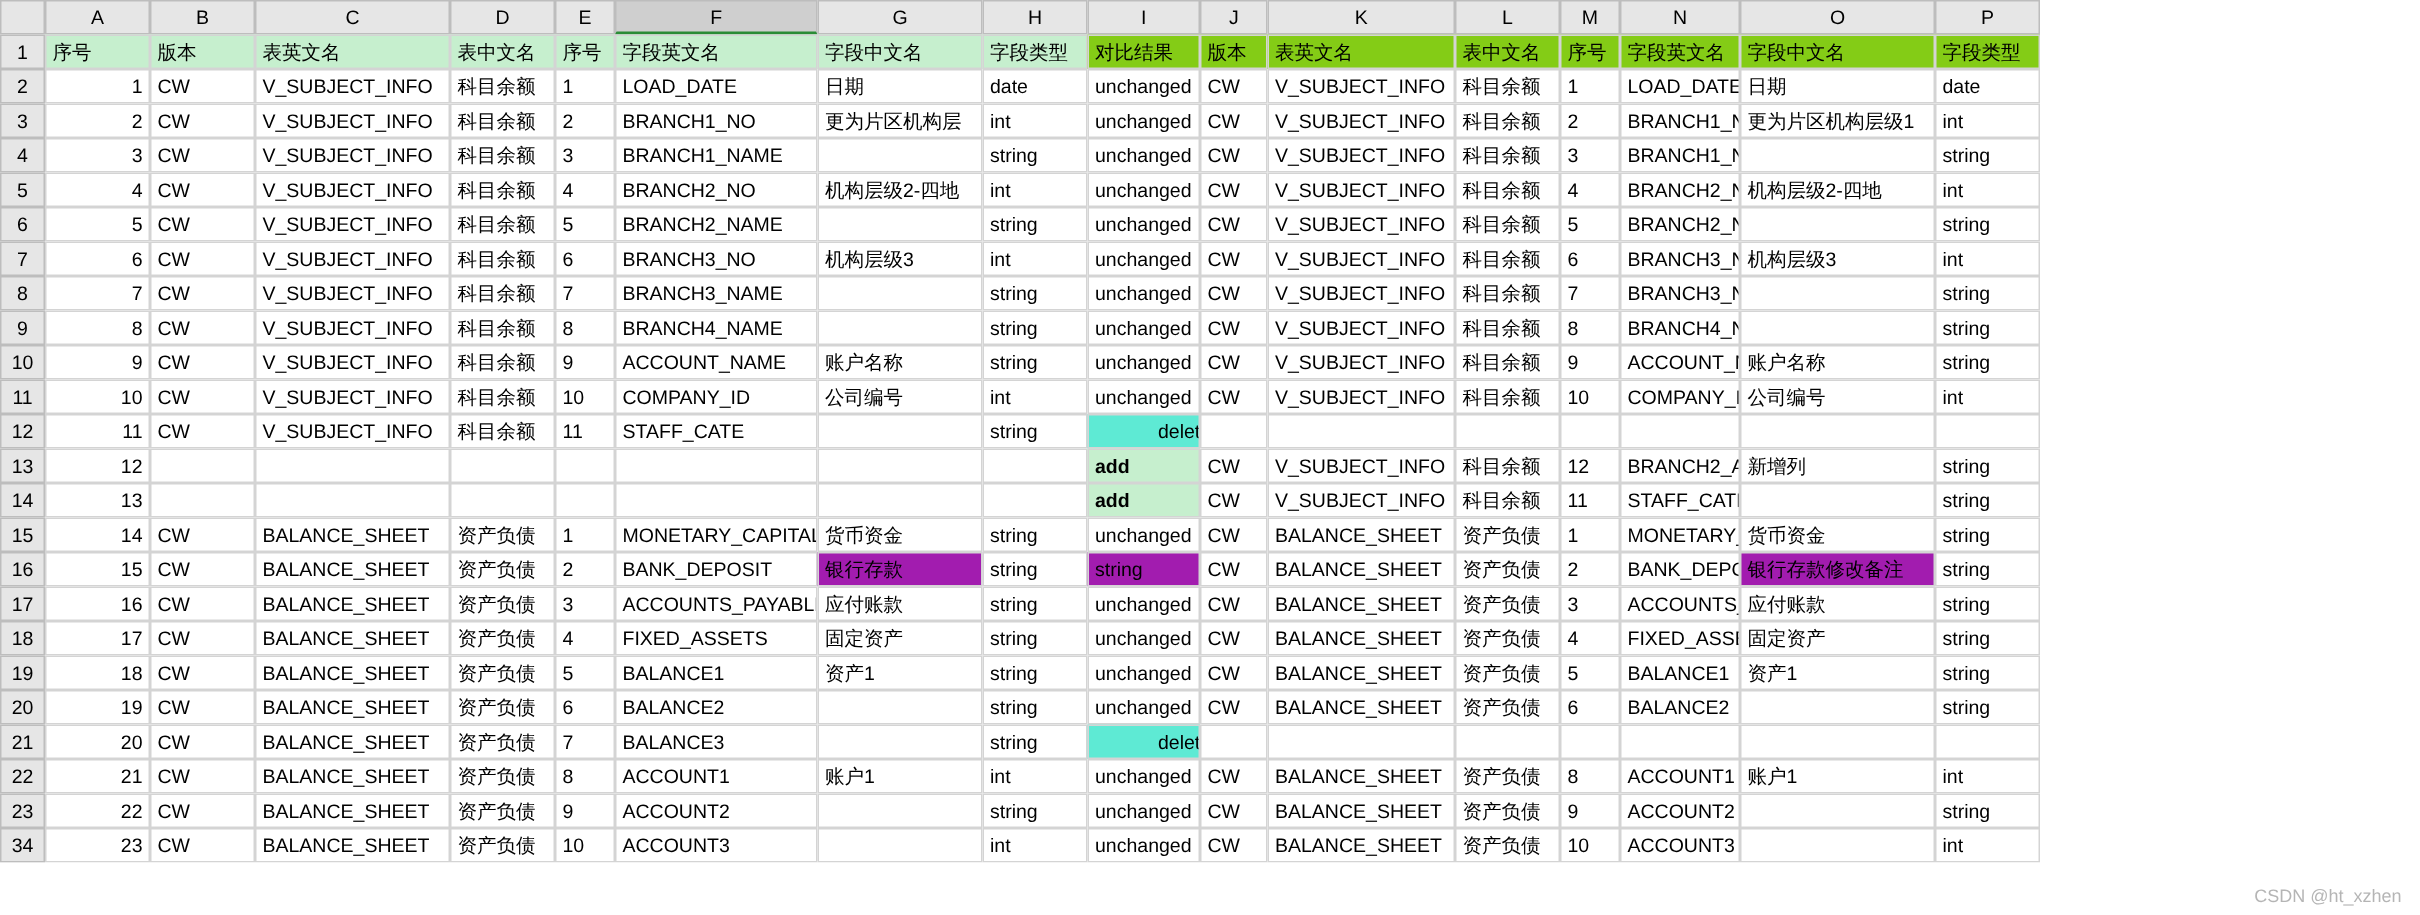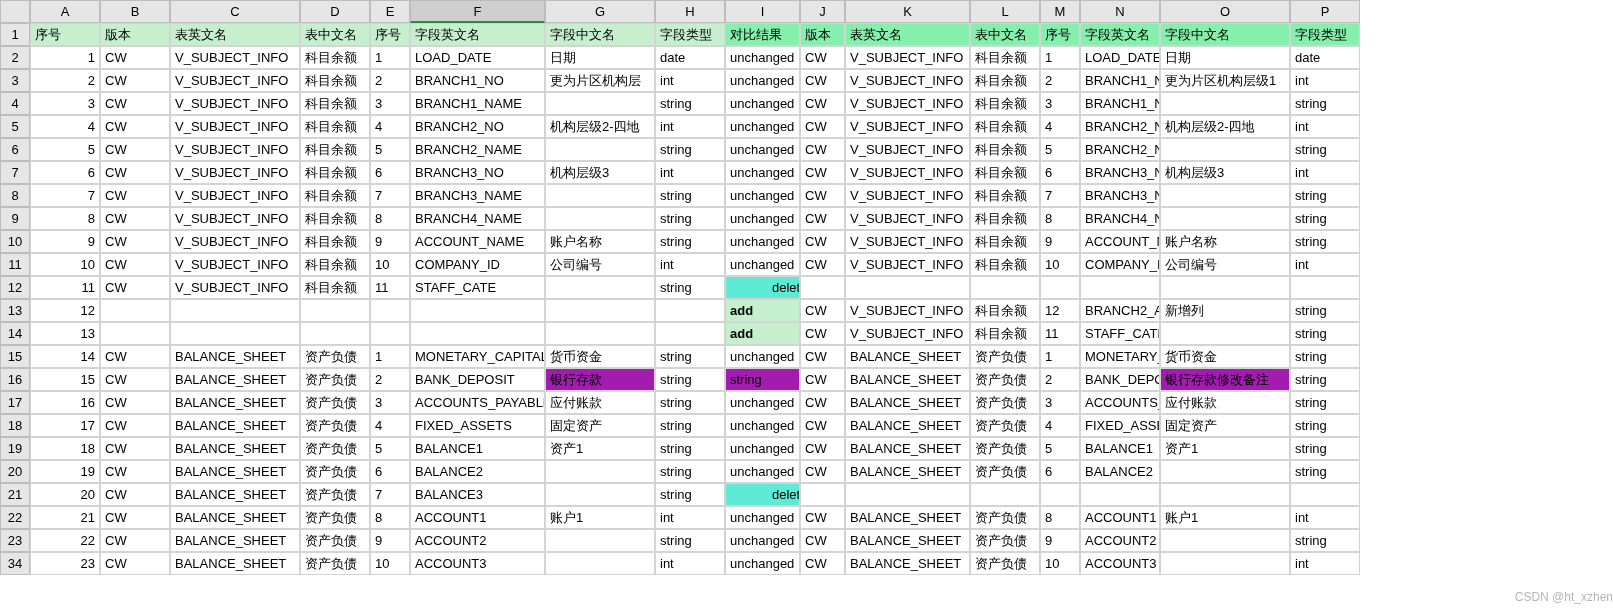--- a/index.html
+++ b/index.html
@@ -25,27 +25,27 @@
   .rowhdr {
     background: #e6e6e6;
     text-align: center;
     border: 1px solid #bdbdbd;
   }
   .corner {
     background: #e6e6e6;
     border: 1px solid #bdbdbd;
   }
   .hdr-green { background: #c6efce; }
-  .hdr-pink  { background: #86efac; }
+  .hdr-pink  { background: #84cc16; }
   .hl-pink   { background: #5eead4; padding-left: 46px; }
   .hl-green  { background: #c6efce; font-weight: bold; }
   .hl-orange { background: #a21caf; }
   .num { text-align: right; }
   .watermark {
-    position: fixed; right: 0; bottom: 6px;
+    position: fixed; right: 12px; bottom: 6px;
     font-size: 12px; color: rgba(120,120,120,0.55);
     pointer-events: none;
   }
 </style>
 </head>
 <body>
 
 <div id="grid" class="sheet" style="grid-template-columns: 30px 70px 70px 130px 70px 40px 135px 110px 70px 75px 45px 125px 70px 40px 80px 130px 70px;">
     <div class="cell corner"></div>
     <div class="cell colhdr">A</div>

